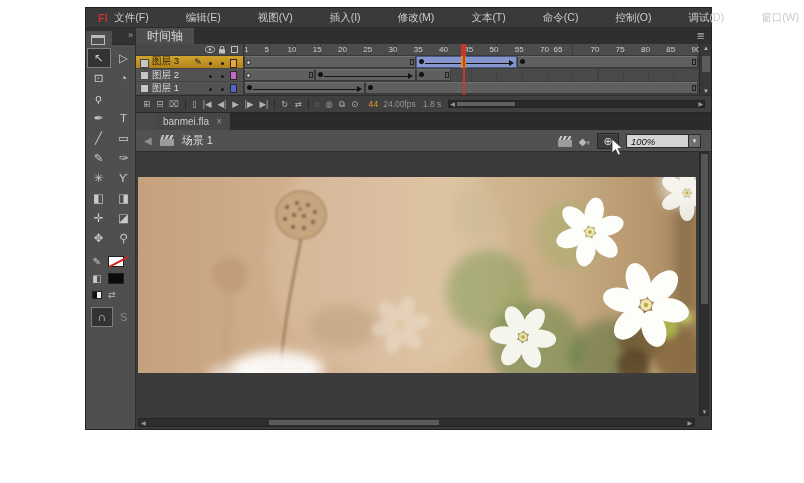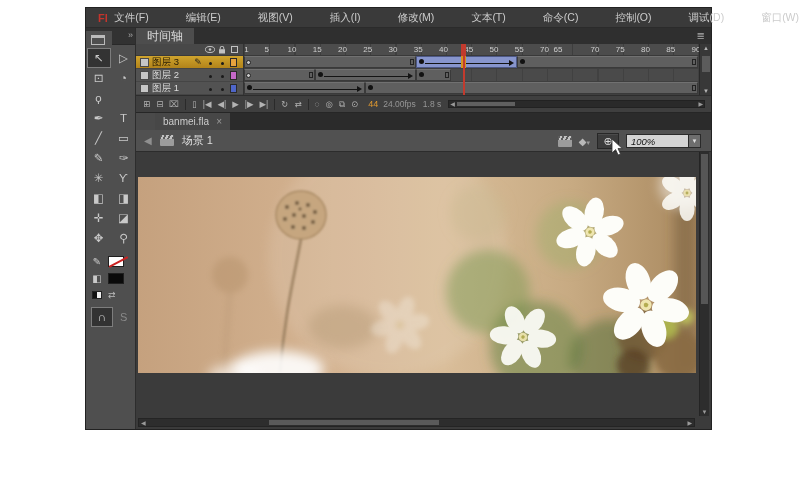--- a/index.html
+++ b/index.html
@@ -54,21 +54,21 @@
   .panel-menu { position:absolute; right:6px; top:2px; color:#b0b0b0; font-size:10px; }
 
   .tl-body { height:51px; display:flex; background:#454545; }
   .tl-names { width:108px; background:#515151; border-right:1px solid #333; }
   .tl-nheader { height:12px; background:#484848; border-bottom:1px solid #3a3a3a;
                 display:flex; align-items:center; padding-left:68px; }
   .hcell { width:12px; display:flex; justify-content:center; }
   .sqicon { width:7px; height:7px; border:1px solid #c2c2c2; }
   .tl-row { height:13px; display:flex; align-items:center; background:#525252;
             border-bottom:1px solid #454545; }
-  .tl-row.sel { background:linear-gradient(#d0a42d,#b2831a); }
+  .tl-row.sel { background:linear-gradient(#d0a42d,#b2831a);align-items:flex-end; }
   .pg-icon { width:9px; height:9px; background:#c6c6c6; border:1px solid #4a4a4a; margin:0 3px 0 4px; }
   .lname { width:40px; font-size:9.5px; color:#dcdcdc; white-space:nowrap; overflow:hidden; }
   .tl-row.sel .lname { color:#241a04; }
   .lcol { width:12px; text-align:center; font-size:9px; color:#1c1c1c; line-height:12px; }
   .dot { display:inline-block; width:3px; height:3px; border-radius:50%; background:#1a1a1a; }
   .lchip { width:7px; height:9px; border:1px solid #2a2a2a; margin-left:2px; }
 
   .tl-frames { position:relative; width:455px; overflow:hidden; background:#4a4a4a; }
   .tl-ruler { position:relative; height:12px; background:#4c4c4c; border-bottom:1px solid #393939;
               background-image:repeating-linear-gradient(90deg,rgba(0,0,0,.18) 0 1px,transparent 1px 25.25px); }

